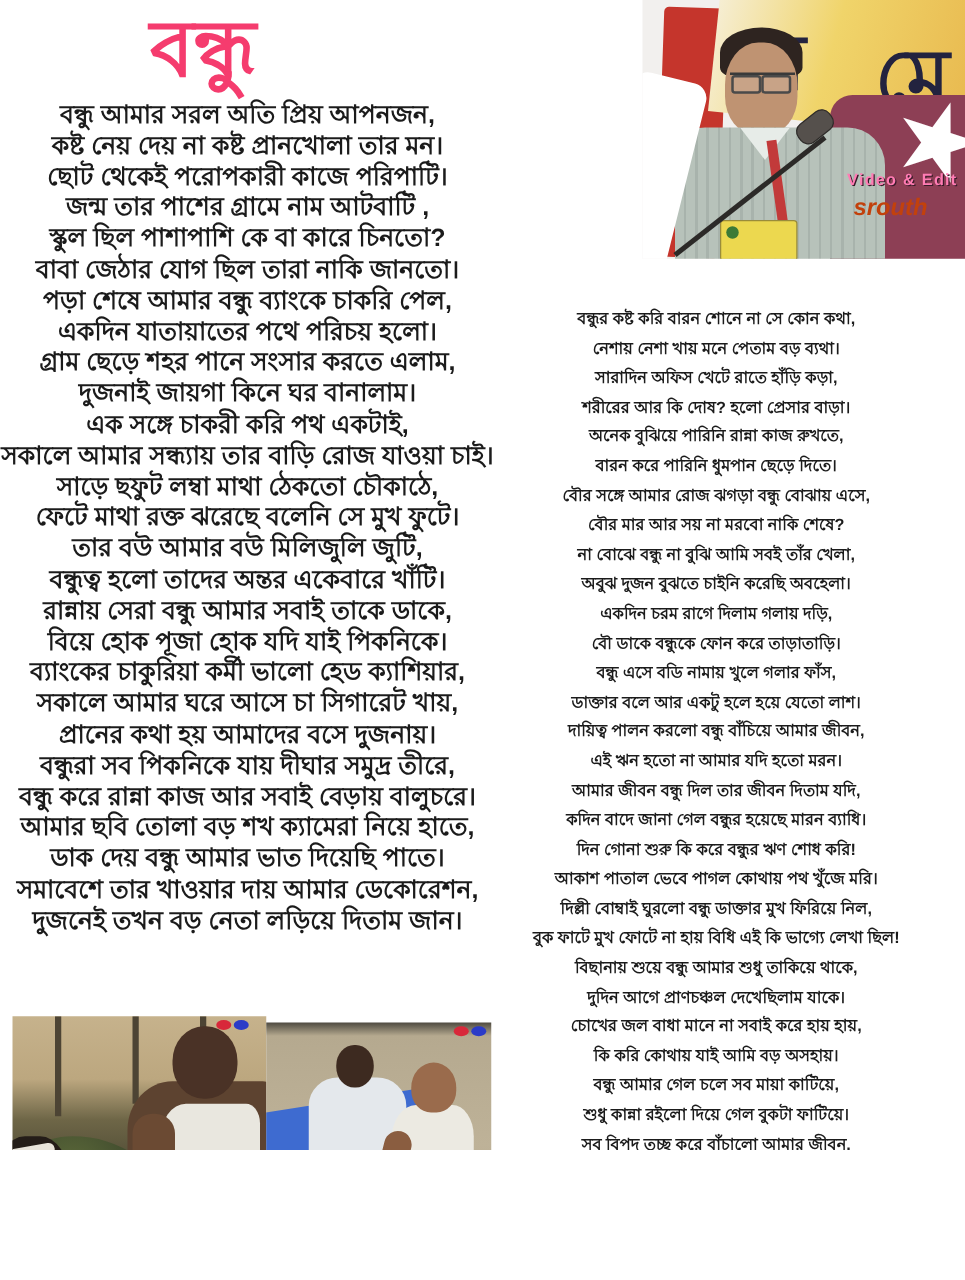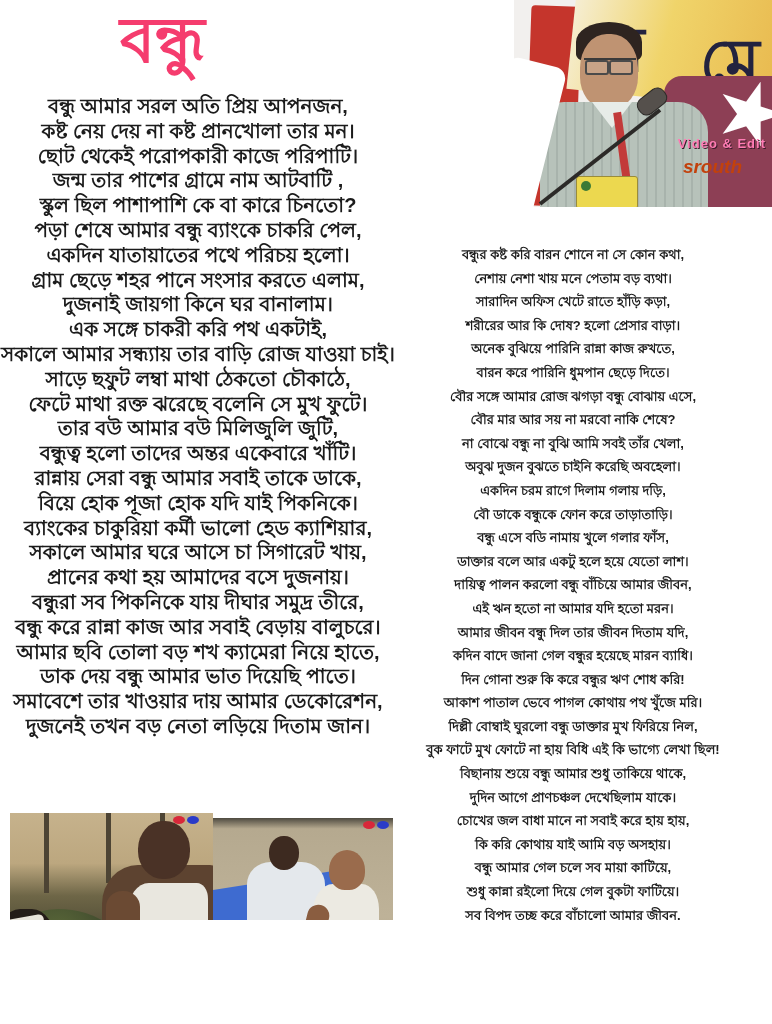--- a/index.html
+++ b/index.html
@@ -6,21 +6,21 @@
   .canvas{
     position:relative;width:772px;height:920px;background:#ffffff;
     overflow:hidden;font-family:"Liberation Sans","DejaVu Sans",sans-serif;
   }
   .page-title{
     position:absolute;left:55px;top:-4px;width:215px;height:88px;
     text-align:center;font-size:63px;font-weight:700;color:#f53c6e;
     line-height:88px;white-space:nowrap;
   }
   .poem-col{position:absolute;display:flex;flex-direction:column;align-items:center;}
-  .poem-col.left{left:0;top:94px;width:396px;}
+  .poem-col.left{left:0;top:80px;width:396px;}
   .poem-col.right{left:374px;top:243px;width:398px;}
   .poem-line{
     color:#1b1b1b;font-weight:600;white-space:nowrap;text-align:center;
   }
   .left .poem-line{font-size:20px;line-height:24.8px;}
   .right .poem-line{font-size:13px;line-height:23.6px;}
 
   
   .speaker-photo{position:absolute;left:514px;top:0;width:258px;height:207px;overflow:hidden;background:#f2f0ee;}
   .sp-red-stripe{position:absolute;left:14px;top:6px;width:50px;height:200px;background:#c5352c;transform:rotate(2deg);border-radius:4px;}
@@ -108,20 +108,21 @@
     <div class="sp-watermark-2">srouth</div>
     <div class="sp-white-jag"></div>
   </div>
 
   <div class="poem-col left">
       <div class="poem-line">বন্ধু আমার সরল অতি প্রিয় আপনজন,</div>
       <div class="poem-line">কষ্ট নেয় দেয় না কষ্ট প্রানখোলা তার মন।</div>
       <div class="poem-line">ছোট থেকেই পরোপকারী কাজে পরিপাটি।</div>
       <div class="poem-line">জন্ম তার পাশের গ্রামে নাম আটবাটি ,</div>
       <div class="poem-line">স্কুল ছিল পাশাপাশি কে বা কারে চিনতো?</div>
+      <div class="poem-line">বাবা জেঠার যোগ ছিল তারা নাকি জানতো।</div>
       <div class="poem-line">পড়া শেষে আমার বন্ধু ব্যাংকে চাকরি পেল,</div>
       <div class="poem-line">একদিন যাতায়াতের পথে পরিচয় হলো।</div>
       <div class="poem-line">গ্রাম ছেড়ে শহর পানে সংসার করতে এলাম,</div>
       <div class="poem-line">দুজনাই জায়গা কিনে ঘর বানালাম।</div>
       <div class="poem-line">এক সঙ্গে চাকরী করি পথ একটাই,</div>
       <div class="poem-line">সকালে আমার সন্ধ্যায় তার বাড়ি রোজ যাওয়া চাই।</div>
       <div class="poem-line">সাড়ে ছফুট লম্বা মাথা ঠেকতো চৌকাঠে,</div>
       <div class="poem-line">ফেটে মাথা রক্ত ঝরেছে বলেনি সে মুখ ফুটে।</div>
       <div class="poem-line">তার বউ আমার বউ মিলিজুলি জুটি,</div>
       <div class="poem-line">বন্ধুত্ব হলো তাদের অন্তর একেবারে খাঁটি।</div>

